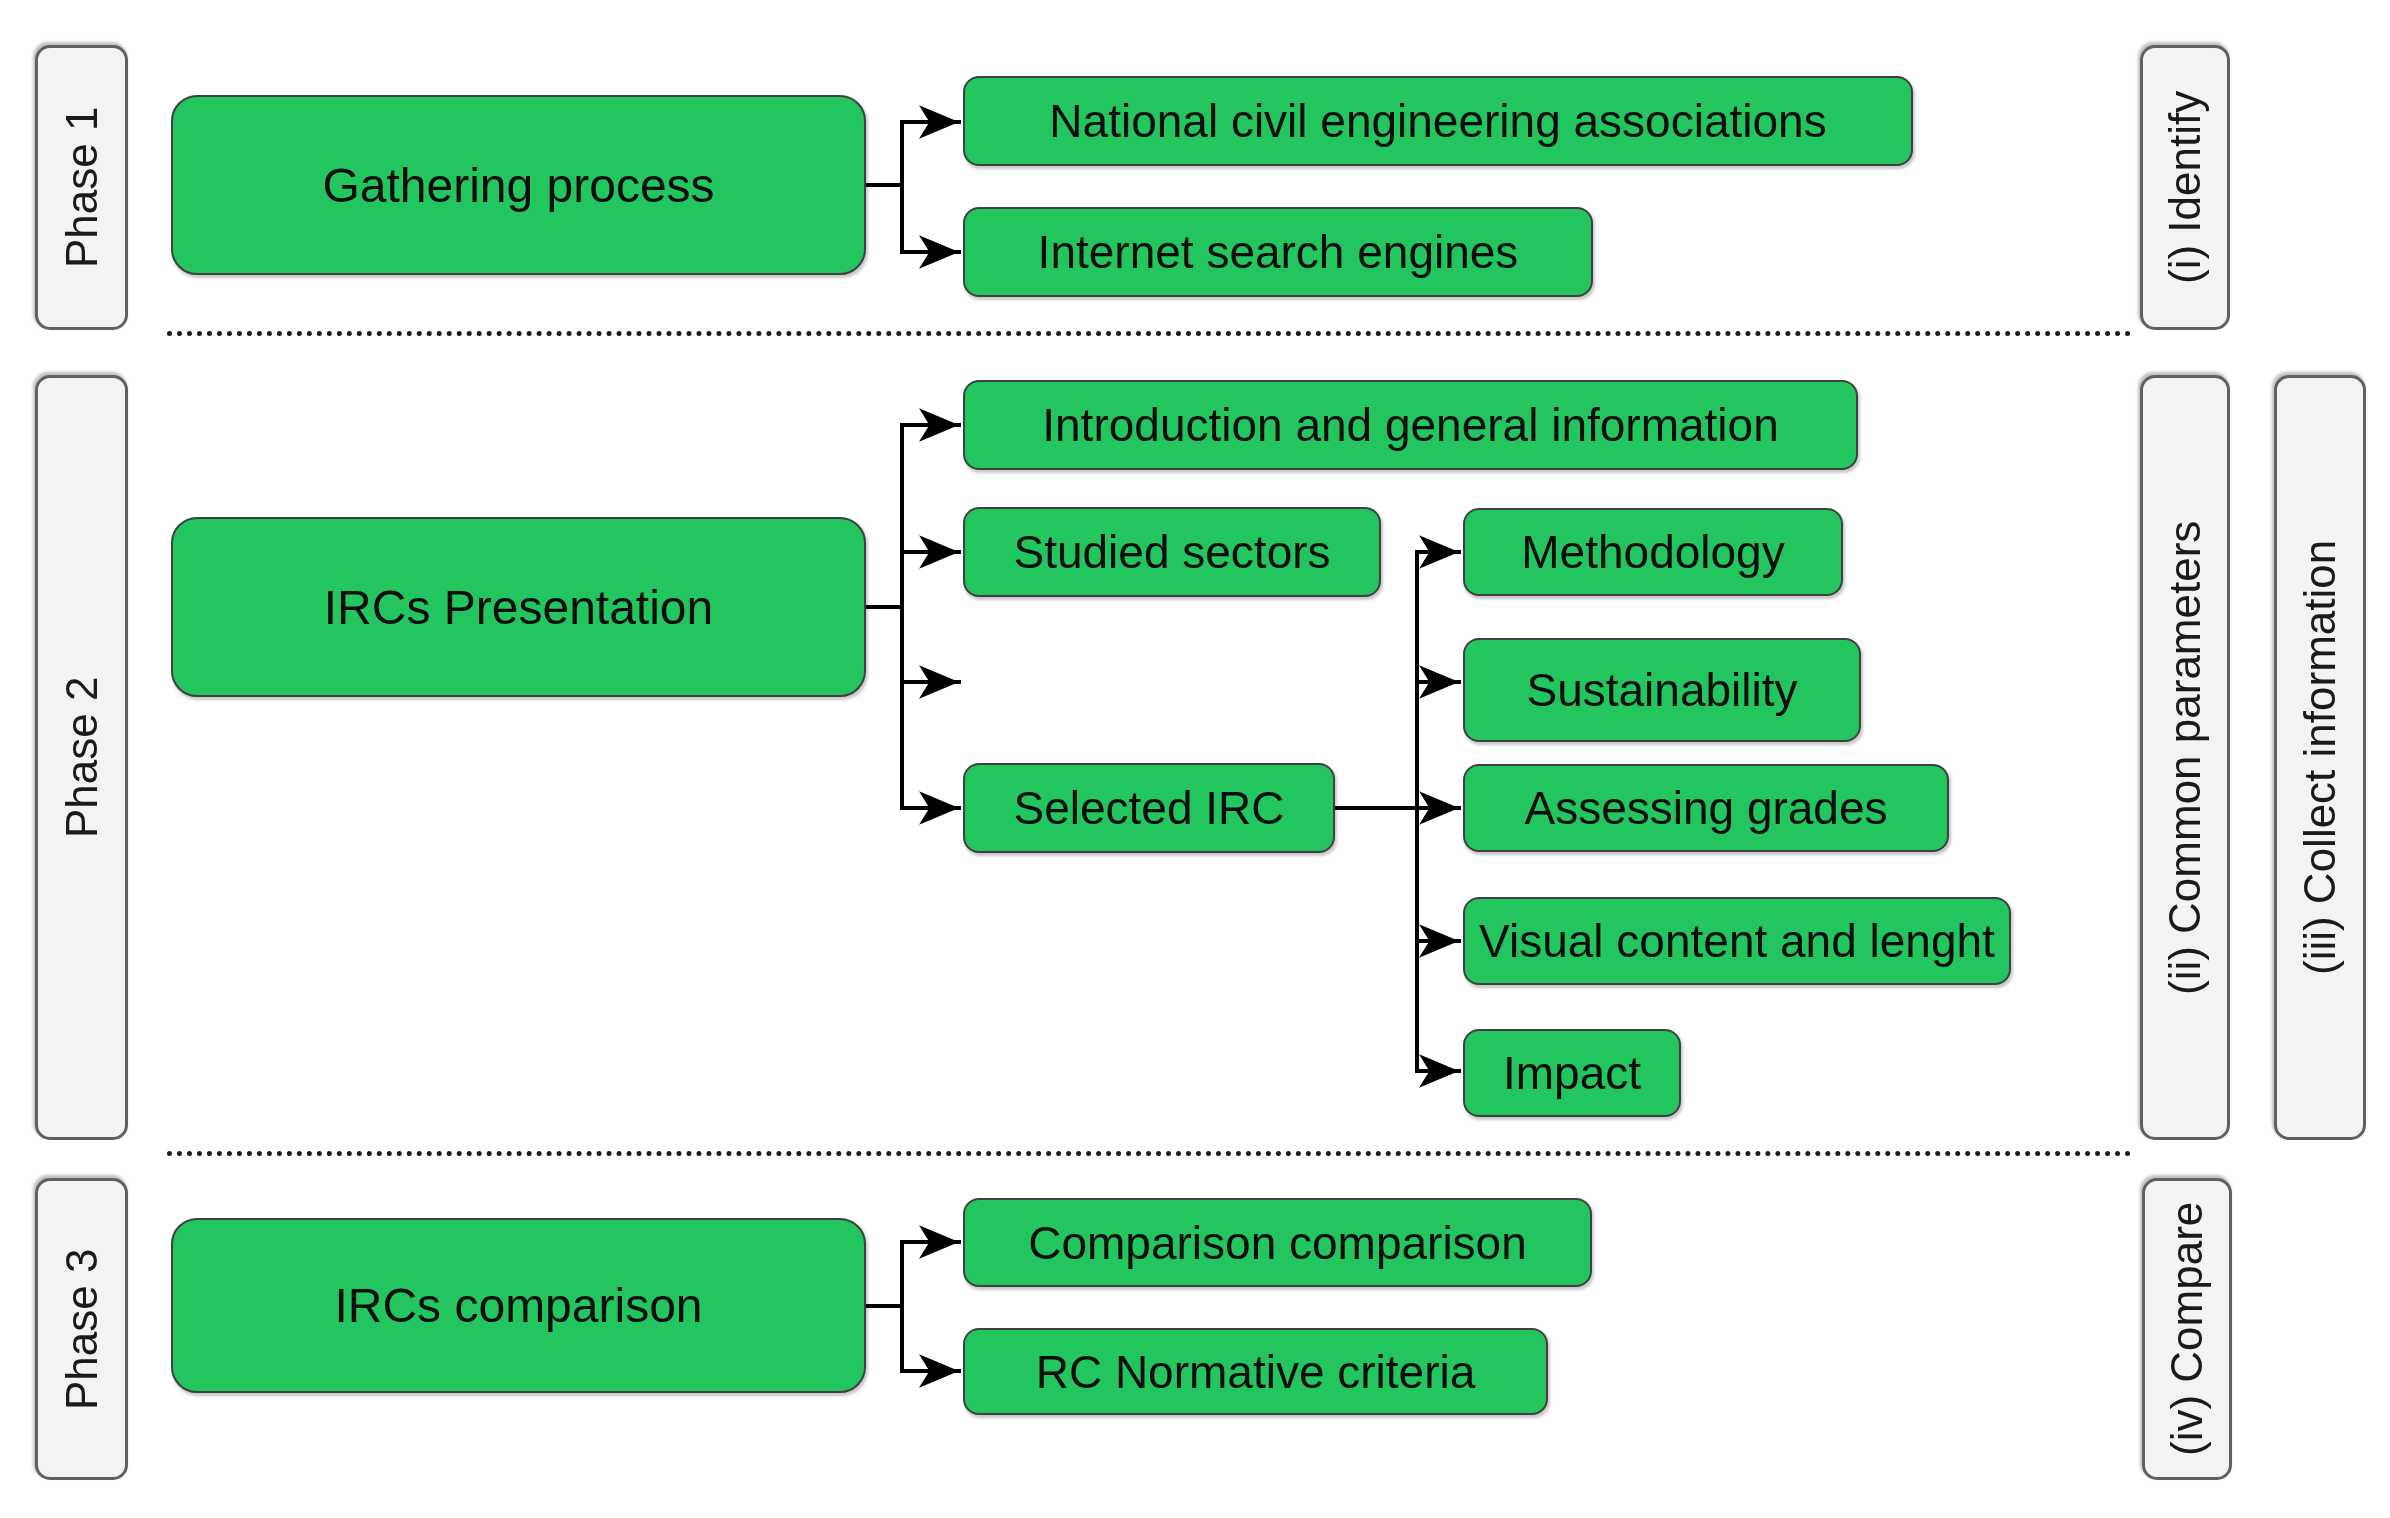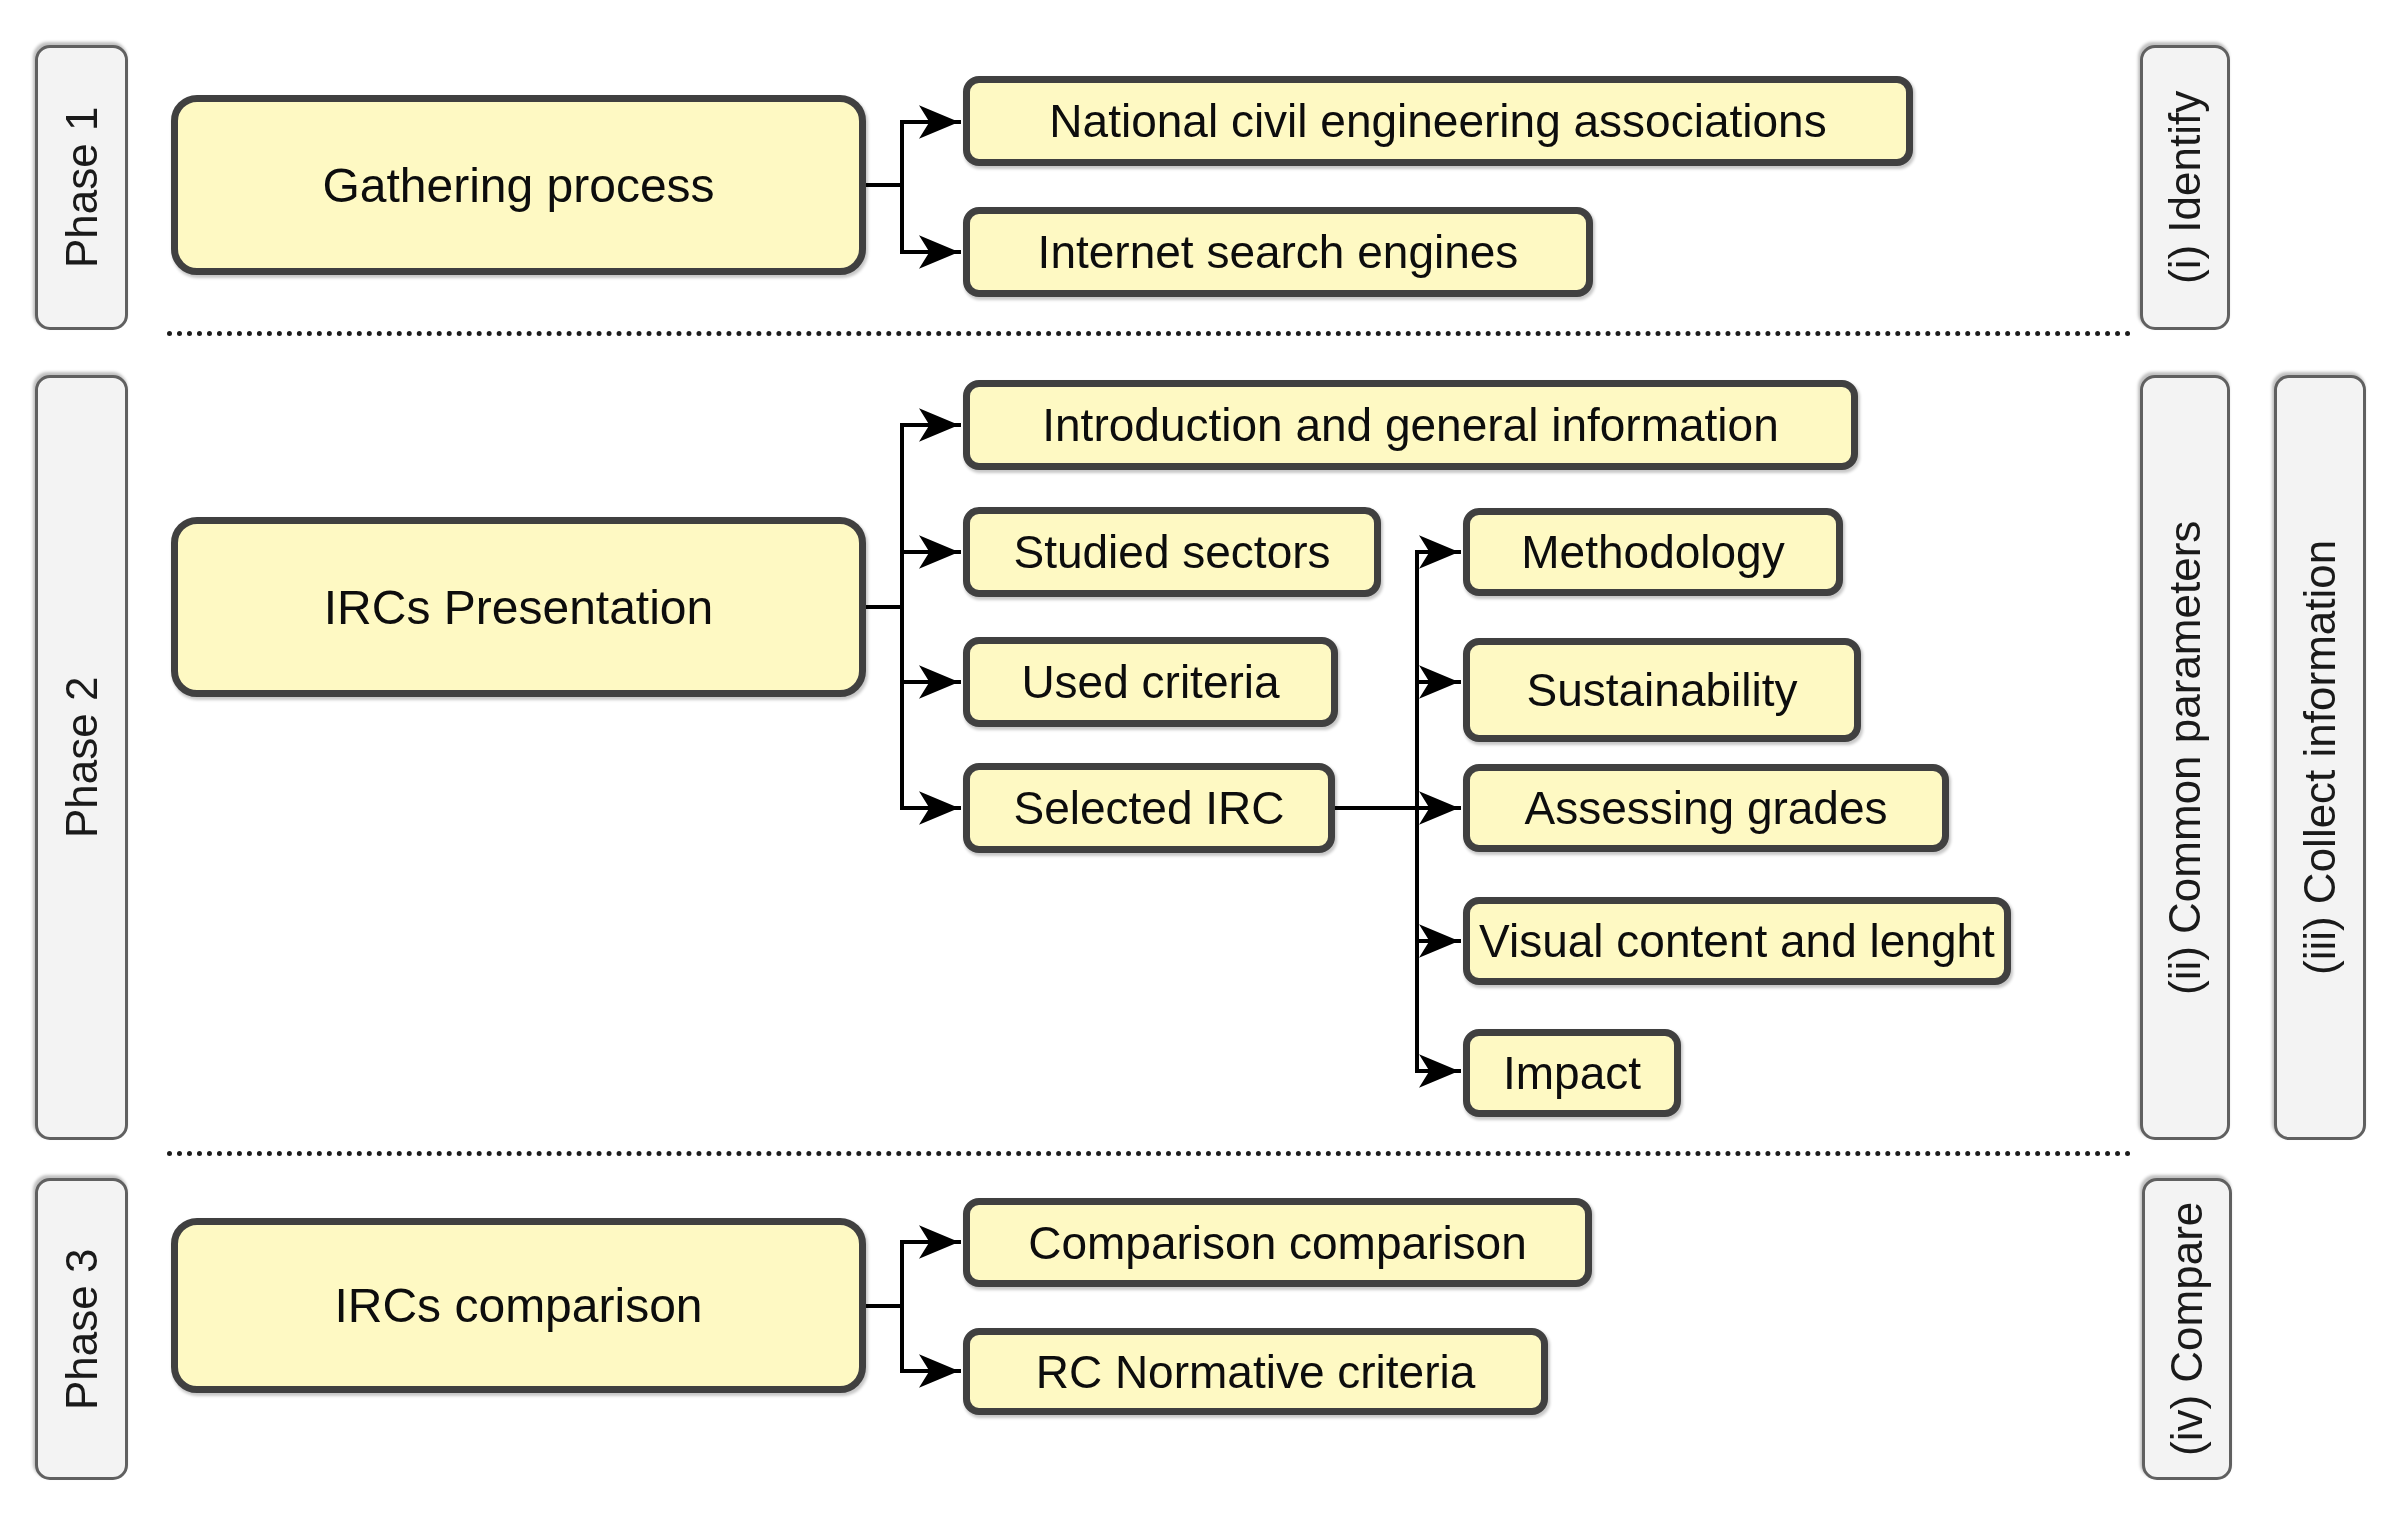--- a/index.html
+++ b/index.html
@@ -18,22 +18,22 @@
   }
   .ln {
     stroke: #000000;
     stroke-width: 4;
     fill: none;
     stroke-linecap: square;
   }
   .box {
     position: absolute;
     box-sizing: border-box;
-    background: #fef9c3;
-    border: 7px solid #404040;
+    background: #22c55e;
+    border: 2px solid #404040;
     border-radius: 16px;
     display: flex;
     align-items: center;
     justify-content: center;
     font-size: 46px;
     color: #0d0d0d;
     white-space: nowrap;
     padding: 0 16px;
     box-shadow: 1.5px 2.5px 3px rgba(0,0,0,0.22);
   }
@@ -107,21 +107,20 @@
   <div class="badge vert" style="left:35px; top:375px; width:93px; height:765px">Phase 2</div>
   <div class="badge vert" style="left:35px; top:1178px; width:93px; height:302px">Phase 3</div>
 
   <div class="box main" style="left:171px; top:95px; width:695px; height:180px">Gathering process</div>
   <div class="box" style="left:963px; top:76px; width:950px; height:90px">National civil engineering associations</div>
   <div class="box" style="left:963px; top:207px; width:630px; height:90px">Internet search engines</div>
 
   <div class="box main" style="left:171px; top:517px; width:695px; height:180px">IRCs Presentation</div>
   <div class="box" style="left:963px; top:380px; width:895px; height:90px">Introduction and general information</div>
   <div class="box" style="left:963px; top:507px; width:418px; height:90px">Studied sectors</div>
-  <div class="box" style="left:963px; top:637px; width:375px; height:90px">Used criteria</div>
   <div class="box" style="left:963px; top:763px; width:372px; height:90px">Selected IRC</div>
 
   <div class="box" style="left:1463px; top:508px; width:380px; height:88px">Methodology</div>
   <div class="box" style="left:1463px; top:638px; width:398px; height:104px">Sustainability</div>
   <div class="box" style="left:1463px; top:764px; width:486px; height:88px">Assessing grades</div>
   <div class="box" style="left:1463px; top:897px; width:548px; height:88px">Visual content and lenght</div>
   <div class="box" style="left:1463px; top:1029px; width:218px; height:88px">Impact</div>
 
   <div class="box main" style="left:171px; top:1218px; width:695px; height:175px">IRCs comparison</div>
   <div class="box" style="left:963px; top:1198px; width:629px; height:89px">Comparison comparison</div>

